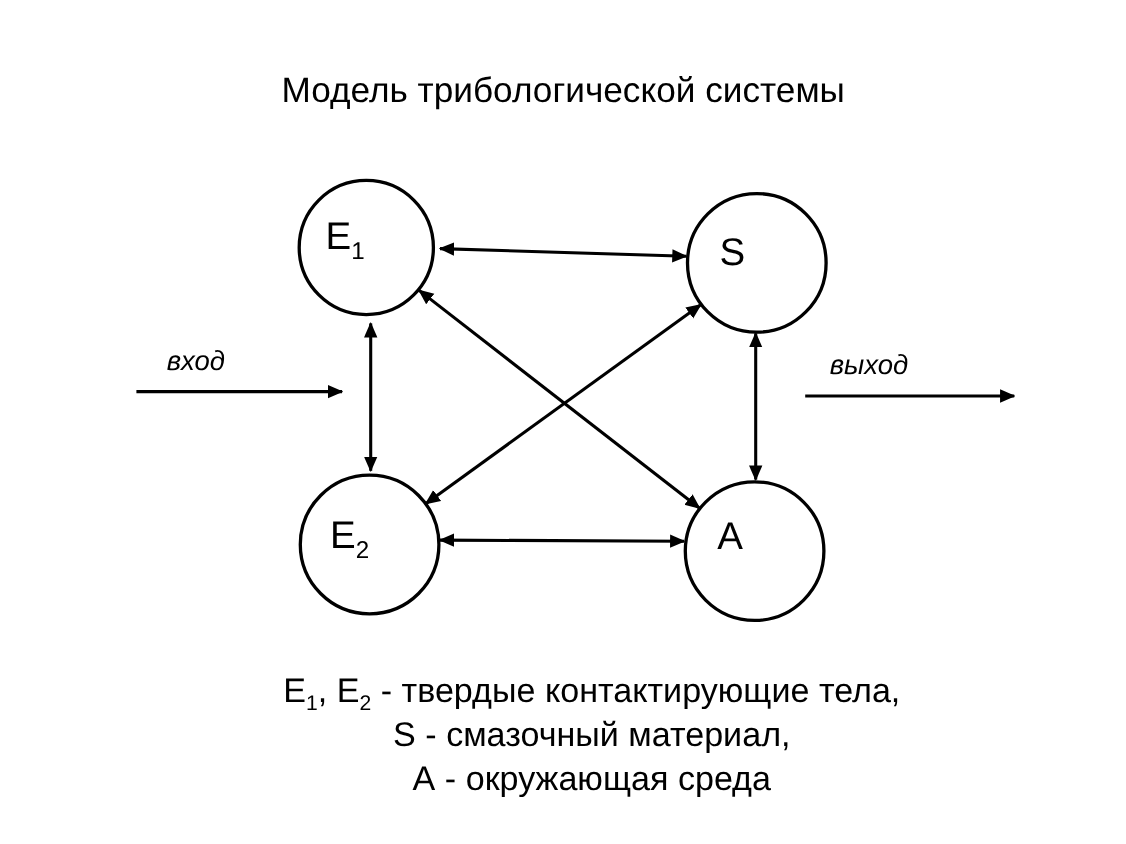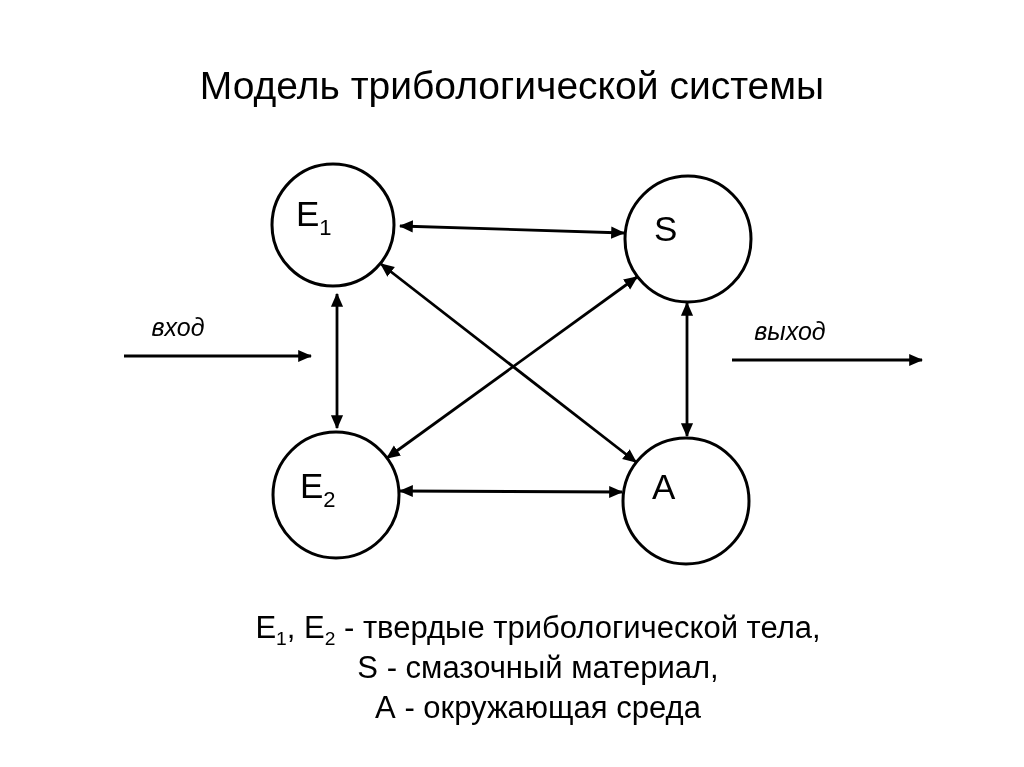--- a/index.html
+++ b/index.html
@@ -14,21 +14,21 @@
     overflow: hidden;
     font-family: "Liberation Sans", sans-serif;
     color: #000000;
   }
   .slide-title {
     position: absolute;
     top: 64px;
     left: 0;
     width: 1024px;
     text-align: center;
-    font-size: 39px;
+    font-size: 32px;
     font-weight: 400;
     line-height: 1.15;
     white-space: nowrap;
   }
   .diagram-svg {
     position: absolute;
     top: 0;
     left: 0;
   }
   .edge {
@@ -101,16 +101,16 @@
   <circle class="circle-node" cx="336" cy="495" r="63"></circle>
   <circle class="circle-node" cx="686" cy="501" r="63"></circle>
 
   <text class="node-text" x="296" y="226"><tspan>E</tspan><tspan class="node-sub" dy="9">1</tspan></text>
   <text class="node-text" x="654" y="241"><tspan>S</tspan></text>
   <text class="node-text" x="300" y="498"><tspan>E</tspan><tspan class="node-sub" dy="9">2</tspan></text>
   <text class="node-text" x="652" y="499"><tspan>A</tspan></text>
 </svg>
 
 <div class="legend">
-  <div><span>E</span><sub>1</sub><span>, </span><span>E</span><sub>2</sub><span> - твердые трибологической тела,</span></div>
+  <div><span>E</span><sub>1</sub><span>, </span><span>E</span><sub>2</sub><span> - твердые контактирующие тела,</span></div>
   <div>S - смазочный материал,</div>
   <div>А - окружающая среда</div>
 </div>
 
 </body></html>

